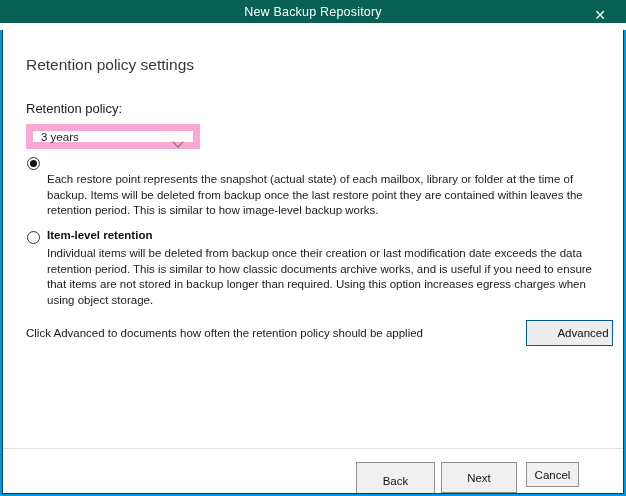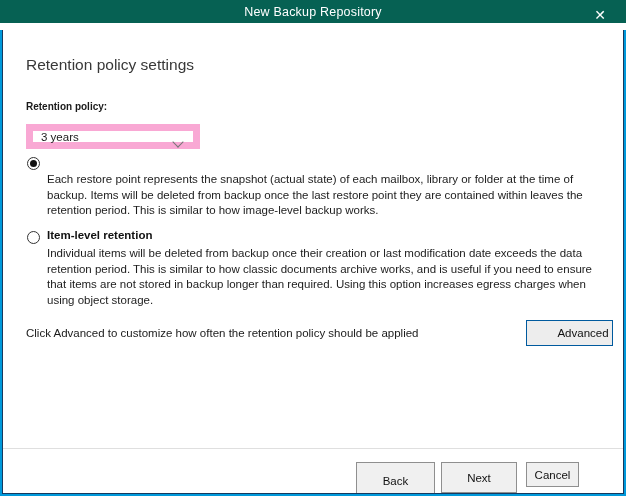--- a/index.html
+++ b/index.html
@@ -28,21 +28,21 @@
   }
   .titlebar .title{color:#fff;font-size:12.5px;letter-spacing:.2px;}
   .close-btn{
     position:absolute;right:10px;top:0;height:30px;width:32px;
     display:flex;align-items:center;justify-content:center;
     color:#fff;font-size:14px;cursor:pointer;
   }
 
   .heading{position:absolute;left:26px;top:56px;font-size:15.5px;color:#383838;}
 
-  .field-label{position:absolute;left:26px;top:101px;font-size:10px;color:#1a1a1a;font-weight:bold;}
+  .field-label{position:absolute;left:26px;top:101px;font-size:13px;color:#1a1a1a;}
 
   .select{
     position:absolute;left:26px;top:124px;width:174px;height:25px;
     background:#fff;border:7px solid #f9a8d4;
     display:flex;align-items:center;
     padding-left:8px;cursor:default;
   }
   .select .value{font-size:11.5px;color:#1a1a1a;}
   .chevron{
     position:absolute;right:11px;top:7px;
@@ -115,21 +115,21 @@
     <span class="chevron"></span>
   </div>
 
   <span class="radio pos-opt1-radio selected"></span>
   <div class="opt-desc pos-opt1-desc">Each restore point represents the snapshot (actual state) of each mailbox, library or folder at the time of backup. Items will be deleted from backup once the last restore point they are contained within leaves the retention period. This is similar to how image-level backup works.</div>
 
   <span class="radio pos-opt2-radio"></span>
   <div class="opt-label pos-opt2-label">Item-level retention</div>
   <div class="opt-desc pos-opt2-desc">Individual items will be deleted from backup once their creation or last modification date exceeds the data retention period. This is similar to how classic documents archive works, and is useful if you need to ensure that items are not stored in backup longer than required. Using this option increases egress charges when using object storage.</div>
 
-  <div class="adv-hint">Click Advanced to customize how often the retention policy should be applied</div>
+  <div class="adv-hint">Click Advanced to documents how often the retention policy should be applied</div>
   <button class="btn btn-advanced">Advanced</button>
 
   <div class="footer-divider"></div>
   <button class="btn btn-back">Back</button>
   <button class="btn btn-next">Next</button>
   <button class="btn btn-cancel">Cancel</button>
 
 </div>
 
 </body></html>

